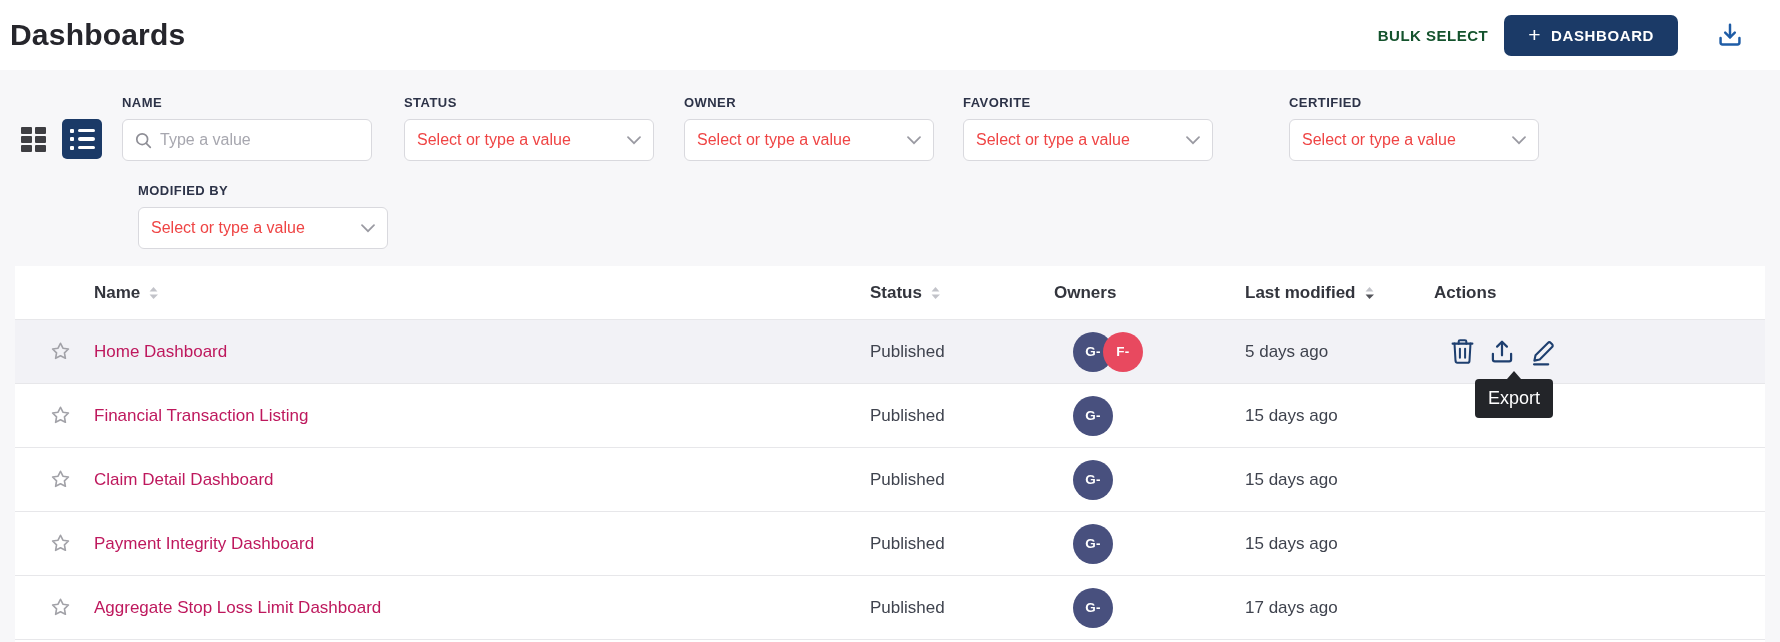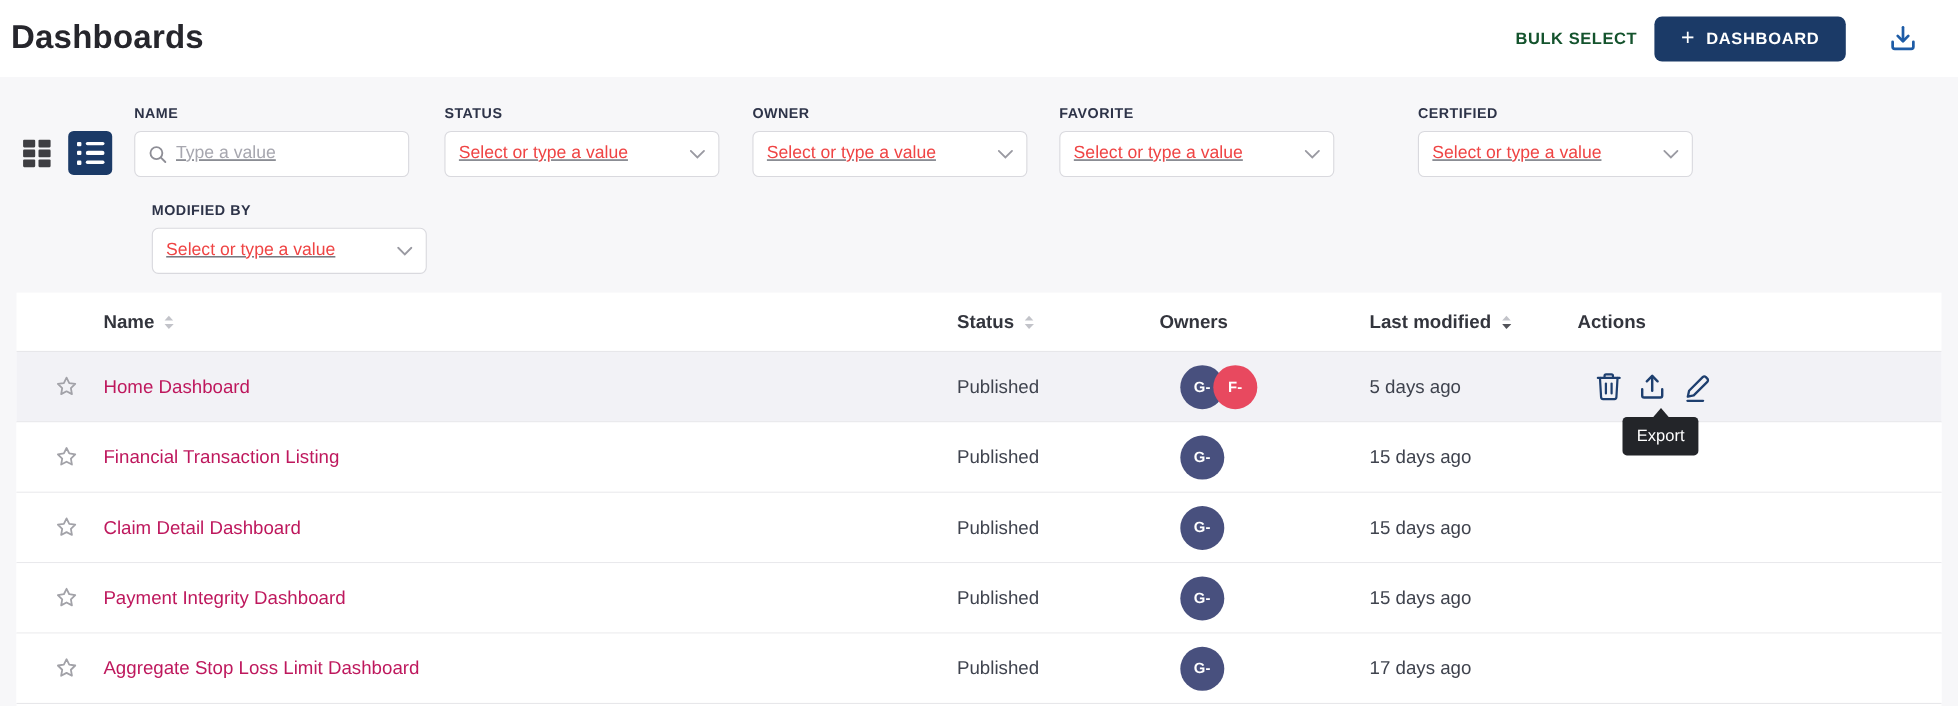--- a/index.html
+++ b/index.html
@@ -56,21 +56,21 @@
   .fc-owner     { left:684px;  top:25px; }
   .fc-favorite  { left:963px;  top:25px; }
   .fc-certified { left:1289px; top:25px; }
   .fc-modified  { left:122px;  top:113px;margin-left:16px; }
   .flabel {
     display:block; font-size:13px; font-weight:700; color:#2d3348;
     letter-spacing:.45px; margin-bottom:9px; white-space:nowrap;
   }
   .fcontrol {
     width:250px; height:42px; background:#ffffff; border:1px solid #d9d9de;
-    border-radius:6px; display:flex; align-items:center; padding:0 12px;text-decoration:underline;
+    border-radius:6px; display:flex; align-items:center; padding:0 12px;
   }
   .fcontrol input {
     border:none; outline:none; width:100%; font-family:inherit;
     font-size:16px; color:#3f434e; background:transparent;
   }
   .fcontrol input::placeholder { color:#a7a7af; opacity:1; }
   .search-ic { margin-right:8px; flex:none; display:flex; }
   .ph { font-size:16px; color:#ef4444; flex:1 1 auto; white-space:nowrap; overflow:hidden; }
   .chev { flex:none; margin-left:8px; display:flex; }
 
@@ -97,21 +97,21 @@
     font-size:13.5px; font-weight:700; letter-spacing:.3px;
     display:flex; align-items:center; justify-content:center; flex:none;
   }
   .avatar + .avatar { margin-left:-10px; }
   .actions-cell { position:relative; display:flex; align-items:center; gap:13px; padding-left:16px; height:100%; }
   .abtn { background:none; border:none; padding:0; cursor:pointer; display:flex; }
 
   
   .tooltip {
     position:absolute; left:41px; top:59px; z-index:5;
-    background:#232529; color:#ffffff; font-size:15px;
+    background:#232529; color:#ffffff; font-size:18px;
     padding:9px 13px; border-radius:4px; white-space:nowrap;
   }
   .tooltip::before {
     content:""; position:absolute; top:-8px; left:50%; margin-left:-7px;
     border-left:7px solid transparent; border-right:7px solid transparent;
     border-bottom:8px solid #232529;
   }
 </style>
 </head>
 <body>

